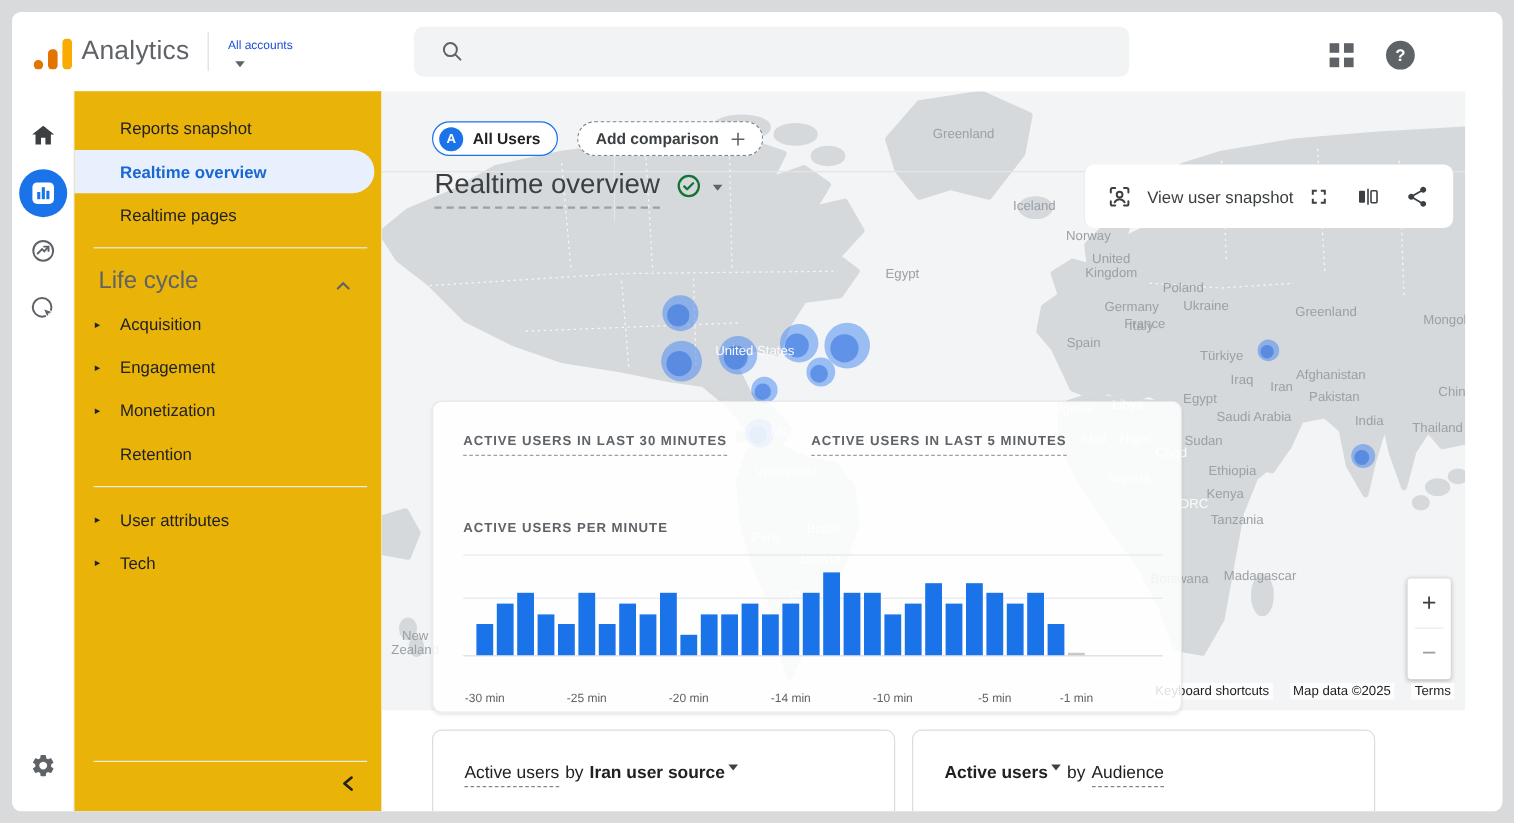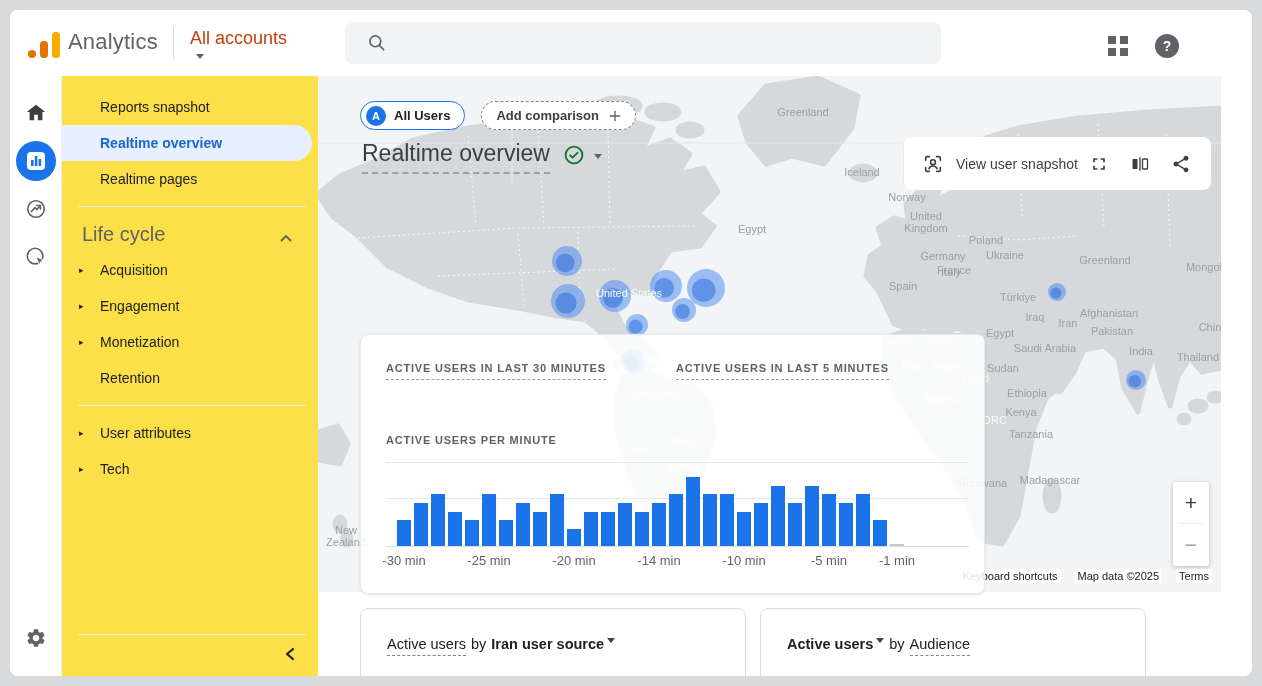--- a/index.html
+++ b/index.html
@@ -7,37 +7,37 @@
   body { background:#d8dadb; font-family:"Liberation Sans", sans-serif; color:#202124; overflow:hidden; }
   .frame { width:1262px; height:686px; padding:10px; }
   .app { width:1242px; height:666px; background:#fff; border-radius:8px; overflow:hidden; position:relative; }
 
   
   .topbar { position:relative; height:66px; background:#fff; }
   .logo { position:absolute; left:18px; top:22px; width:34px; height:26px; }
   .brand { position:absolute; left:58px; top:19px; font-size:22px; color:#5f6368; letter-spacing:.2px; }
   .tb-divider { position:absolute; left:163px; top:17px; width:1px; height:32px; background:#dadce0; }
   .account { position:absolute; left:180px; top:18px; cursor:pointer; }
-  .account .acc-label { font-size:18px; color:#c2410c; }
+  .account .acc-label { font-size:10px; color:#1d4ed8; }
   .caret { width:0; height:0; border:4px solid transparent; border-top:5px solid #5f6368; display:inline-block; }
   .account .caret { display:block; margin:5px 0 0 6px; }
   .searchbar { position:absolute; left:335px; top:12px; width:596px; height:42px; background:#f1f3f4; border-radius:8px; display:flex; align-items:center; padding-left:22px; }
   .grid-btn { position:absolute; left:1096px; top:24px; width:26px; height:26px; cursor:pointer; }
   .grid-btn span { position:absolute; width:8px; height:8px; background:#5f6368; }
   .help-btn { position:absolute; left:1145px; top:24px; width:24px; height:24px; border-radius:50%; background:#5f6368; color:#fff; font-size:14px; font-weight:bold; text-align:center; line-height:24px; cursor:pointer; }
 
   
   .shell { display:flex; height:600px; }
   .rail { width:52px; background:#fff; border-right:1px solid #eef0f2; position:relative; flex:none; }
   .rail-btn { width:52px; height:48px; display:flex; align-items:center; justify-content:center; cursor:pointer; }
   .rail-btn.home { margin-top:13px; }
   .rail-active { width:40px; height:40px; border-radius:50%; background:#1a73e8; display:flex; align-items:center; justify-content:center; }
   .rail-gear { position:absolute; bottom:14px; left:0; }
 
-  .sidebar { width:256px; background:#fde047; position:relative; flex:none; padding-top:13px; }
+  .sidebar { width:256px; background:#eab308; position:relative; flex:none; padding-top:13px; }
   .nav-item { height:36px; display:flex; align-items:center; font-size:14px; color:#202124; padding-left:38px; cursor:pointer; position:relative; width:250px; }
   .nav-item.active { background:#e8f0fe; color:#1967d2; font-weight:bold; border-radius:0 18px 18px 0; }
   .nav-item .tri { position:absolute; left:17px; font-size:9px; color:#202124; }
   .nav-divider { height:1px; background:#e8eaed; margin:9px 0 9px 16px; width:228px; }
   .nav-header { height:36px; display:flex; align-items:center; font-size:20px; color:#5f6368; padding-left:20px; cursor:pointer; width:250px; position:relative; }
   .nav-header svg { position:absolute; right:20px; }
   .sidebar-footer { position:absolute; left:16px; right:12px; bottom:0; height:42px; border-top:1px solid #e8eaed; display:flex; align-items:center; justify-content:flex-end; }
   .collapse-btn { padding:6px 10px; cursor:pointer; }
 
   
@@ -79,21 +79,21 @@
   .metric-label { position:absolute; font-size:11px; font-weight:bold; letter-spacing:.8px; color:#5f6368; }
   .metric-label.u { padding-bottom:5px; border-bottom:1px dashed #9aa0a6; cursor:help; }
   .m30 { left:25px; top:27px; }
   .m5  { left:315px; top:27px; }
   .mpm { left:25px; top:99px; }
   .chart { position:absolute; left:25px; top:120px; width:583px; height:92px; border-bottom:1px solid #dadce0; }
   .gridline { position:absolute; left:0; right:0; height:1px; background:#e6e8ea; }
   .bar { position:absolute; bottom:0; width:14px; background:#1a73e8; }
   .bar.zero { background:#c6c9cc; }
   .ticks { position:absolute; left:25px; top:218px; width:583px; height:14px; }
-  .tick { position:absolute; transform:translateX(-50%); font-size:13px; color:#5f6368; white-space:nowrap; }
+  .tick { position:absolute; transform:translateX(-50%); font-size:10px; color:#5f6368; white-space:nowrap;margin-top:24px; }
 
   
   .b-card { position:absolute; top:532px; width:386px; height:160px; background:#fff; border:1px solid #dadce0; border-radius:8px; padding:27px 0 0 26px; font-size:14.5px; color:#202124; }
   .b-card.left { left:42px; } .b-card.right { left:442px; }
   .b-card .u { border-bottom:1px dashed #80868b; padding-bottom:3px; cursor:help; }
   .b-card b { cursor:pointer; }
   .b-card .sep { margin:0 5px; }
   .b-card .caret { border-top-color:#3c4043; margin-left:3px; vertical-align:2px; cursor:pointer; }
 </style>
 </head>

